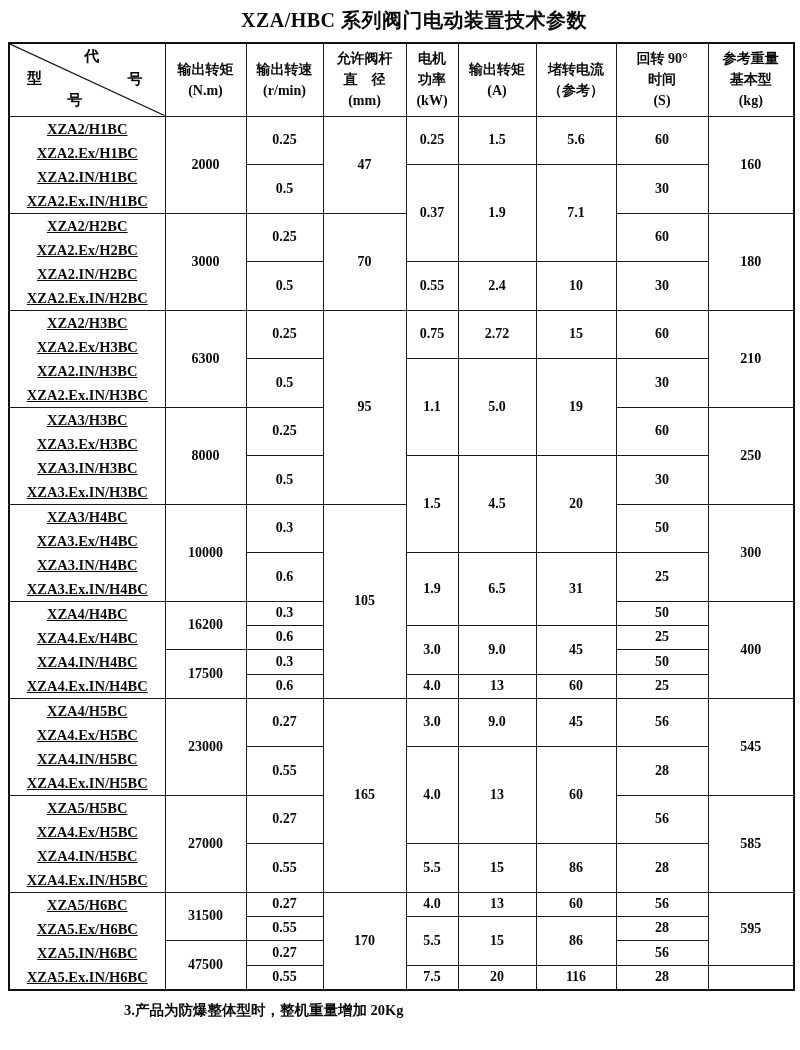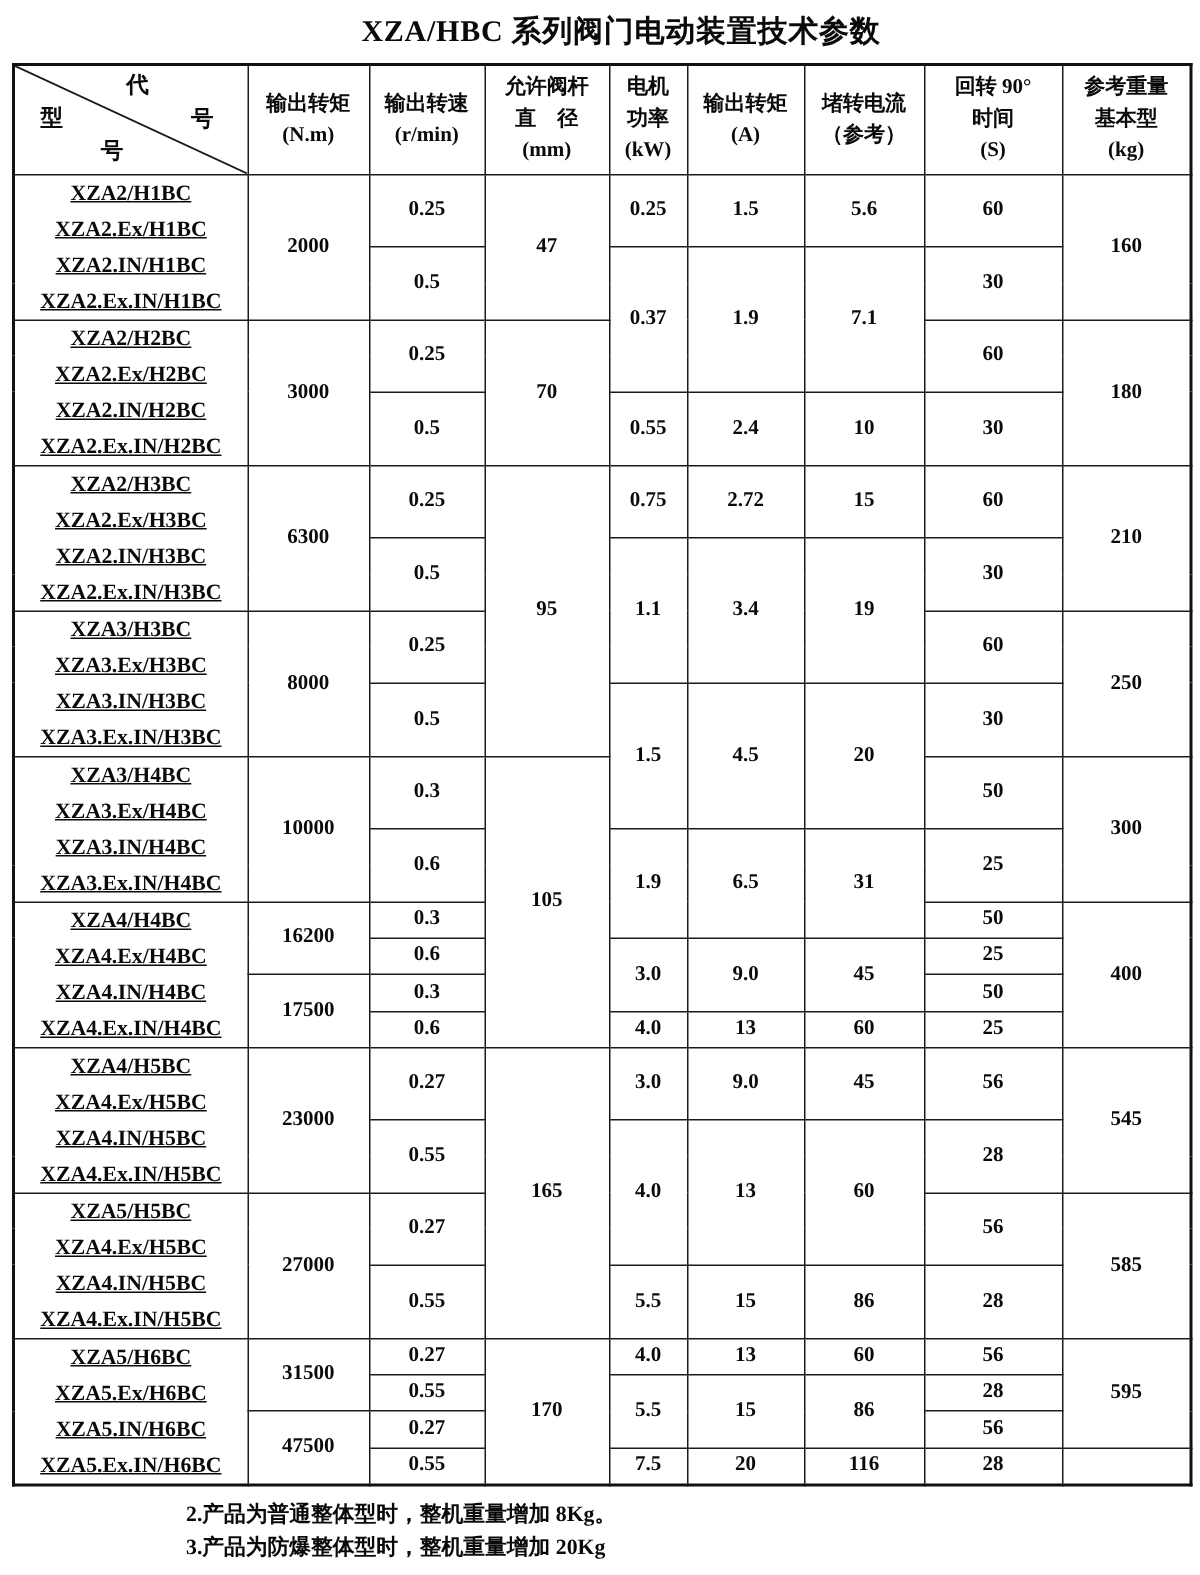--- a/index.html
+++ b/index.html
@@ -169,21 +169,21 @@
       <td class="gs" rowspan="2">0.75</td>
       <td class="gs" rowspan="2">2.72</td>
       <td class="gs" rowspan="2">15</td>
       <td class="gs" rowspan="2">60</td>
       <td class="gs" rowspan="4">210</td>
     </tr>
     <tr></tr>
     <tr>
       <td rowspan="2">0.5</td>
       <td rowspan="4">1.1</td>
-      <td rowspan="4">3.4</td>
+      <td rowspan="4">5.0</td>
       <td rowspan="4">19</td>
       <td rowspan="2">30</td>
     </tr>
     <tr></tr>
 
     <tr>
       <td class="mcell gs" rowspan="4">
         <div class="mline">XZA3/H3BC</div>
         <div class="mline">XZA3.Ex/H3BC</div>
         <div class="mline">XZA3.IN/H3BC</div>
@@ -339,15 +339,14 @@
       <td>0.55</td>
       <td>7.5</td>
       <td>20</td>
       <td>116</td>
       <td>28</td>
     </tr>
   </tbody>
 </table>
 
 <div class="notes">
-  <div class="nline ind">2.产品为普通整体型时，整机重量增加 8Kg。</div>
   <div class="nline ind">3.产品为防爆整体型时，整机重量增加 20Kg</div>
 </div>
 
 </body></html>

